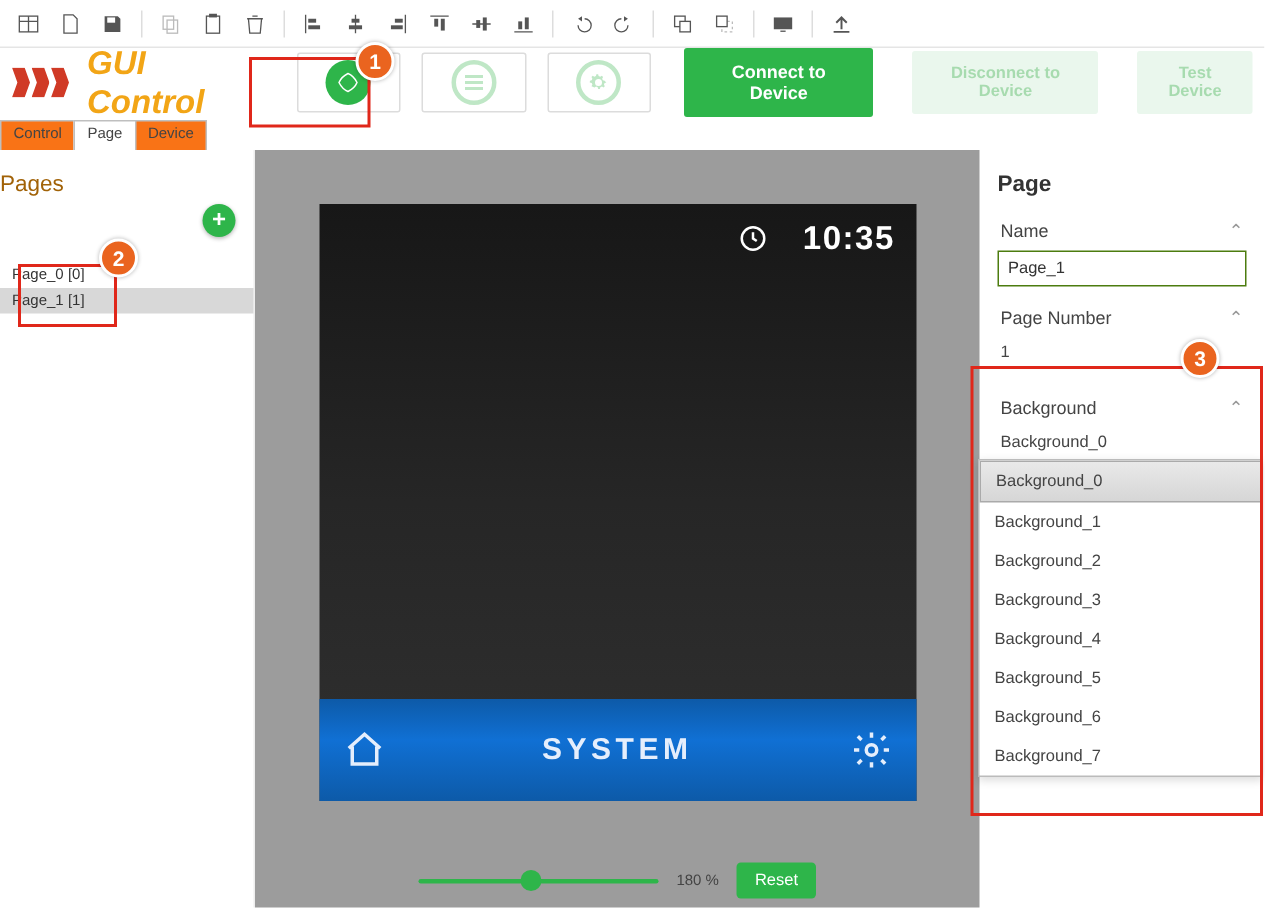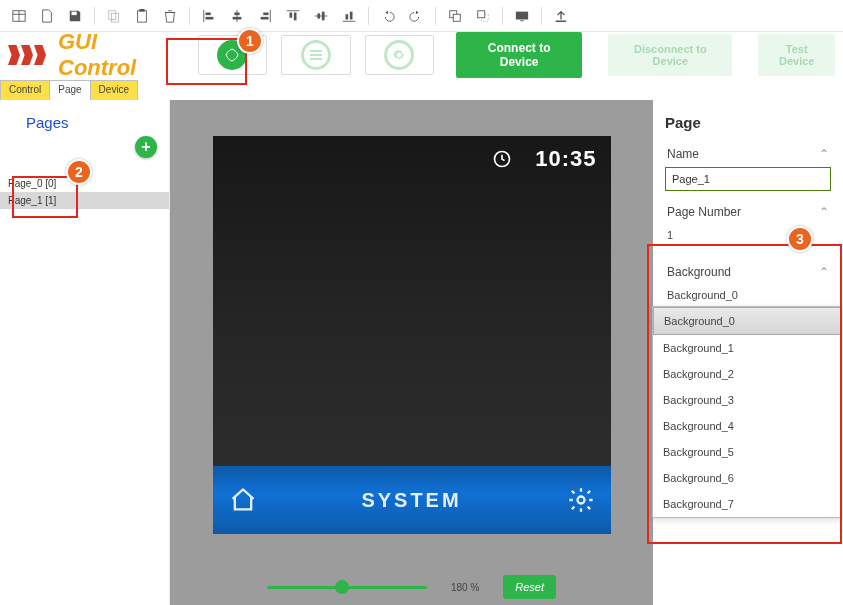--- a/index.html
+++ b/index.html
@@ -26,45 +26,45 @@
   .spacer { flex: 1; }
   .btn-green { background: #2eb54a; color: #fff; font-weight: 700; font-size: 12px; padding: 9px 14px; border-radius: 2px; cursor: pointer; border: none; }
   .btn-ghost { background: #eaf7ed; color: #a7dbaf; font-weight: 600; font-size: 11px; padding: 9px 10px; border-radius: 2px; margin-left: 18px; border: none; }
   
   
   .callout { position: absolute; width: 26px; height: 26px; background: #ea641f; border: 2px solid #fff; border-radius: 50%; box-shadow: 0 0 3px rgba(0,0,0,.3); color: #fff; font-weight: 700; font-size: 14px; display: flex; align-items: center; justify-content: center; z-index: 20; }
   .redbox { position: absolute; border: 2px solid #e0271a; z-index: 15; pointer-events: none; }
   
   
   .tabs { display: flex; height: 20px; margin-top: 2px; }
-  .tab { padding: 3px 8px; border: 1px solid #bfbfbf; border-bottom: none; font-size: 10px; color: #444; background: #fde047; cursor: pointer; margin-right: -1px; }
+  .tab { padding: 3px 8px; border: 1px solid #bfbfbf; border-bottom: none; font-size: 10px; color: #444; background: #f97316; cursor: pointer; margin-right: -1px; }
   .tab.active { background: #fff; }
   
   
   .main { display: flex; height: calc(605px - 32px - 46px - 20px); }
   .left { width: 170px; border-right: 1px solid #eee; padding: 8px 0; }
-  .left h3 { font-size: 15px; font-weight: 500; color: #1d4ed8; padding: 6px 26px 10px; }
+  .left h3 { font-size: 15px; font-weight: 500; color: #a16207; padding: 6px 0 10px; }
   .pages-header { position: relative; }
   .add-page { position: absolute; right: 12px; top: 28px; width: 22px; height: 22px; border-radius: 50%; background: #2eb54a; color: #fff; display: flex; align-items: center; justify-content: center; font-size: 16px; font-weight: 700; box-shadow: 0 1px 3px rgba(0,0,0,.3); cursor: pointer; }
   .page-item { font-size: 10px; padding: 3px 8px; color: #333; cursor: pointer; }
   .page-item.selected { background: #d8d8d8; }
   
   .center { flex: 1; background: #9c9c9c; position: relative; display: flex; flex-direction: column; align-items: center; padding-top: 36px; overflow: hidden; }
   .device-screen { width: 398px; height: 398px; background: linear-gradient(180deg,#171717 0%,#262626 50%,#303030 100%); position: relative; color: #fff; }
   .status-bar { position: absolute; top: 10px; right: 14px; display: flex; align-items: center; gap: 23px; font-size: 22px; font-weight: 600; letter-spacing: 1px; }
   .status-bar svg { width: 20px; height: 20px; }
   .footer-bar { position: absolute; bottom: 0; left: 0; right: 0; height: 68px; background: linear-gradient(180deg,#0d5aa8 0%,#1070d4 40%,#0d5aa8 100%); display: flex; align-items: center; justify-content: space-between; padding: 0 16px; margin-top: 24px; }
   .footer-bar .title { font-size: 20px; font-weight: 700; letter-spacing: 3px; color: #e5eefc; }
   .footer-bar svg { width: 28px; height: 28px; stroke: #e5eefc; fill: none; stroke-width: 2; }
   
-  .zoom-row { position: absolute; bottom: 8px; left: 0; right: 0; height: 24px; display: flex; align-items: center; justify-content: center; gap: 24px; }
+  .zoom-row { position: absolute; bottom: 8px; left: 0; right: 0; height: 24px; display: flex; align-items: center; justify-content: center; gap: 12px; }
   .slider-track { width: 160px; height: 3px; background: #2eb54a; position: relative; border-radius: 2px; }
   .slider-thumb { position: absolute; top: -6px; left: 68px; width: 14px; height: 14px; border-radius: 50%; background: #2eb54a; }
   .zoom-pct { font-size: 10px; color: #444; }
-  .reset-btn { background: #2eb54a; color: #fff; border: none; padding: 6px 12px; border-radius: 3px; font-size: 11px; cursor: pointer; font-style: italic; }
+  .reset-btn { background: #2eb54a; color: #fff; border: none; padding: 6px 12px; border-radius: 3px; font-size: 11px; cursor: pointer; }
   
   .right { width: 190px; padding: 8px 12px 0; overflow: visible; }
   .right h2 { font-size: 15px; font-weight: 700; color: #333; padding: 6px 0 10px; }
   .prop-group { margin-bottom: 8px; }
   .prop-head { display: flex; justify-content: space-between; align-items: center; font-size: 12px; color: #444; padding: 6px 2px; cursor: pointer; }
   .prop-head .caret { color: #999; font-size: 12px; }
   .input-box { width: 100%; border: 1px solid #4d7c0f; padding: 5px 6px; font-size: 11px; color: #333; }
   .prop-static { font-size: 11px; color: #444; padding: 4px 2px 10px; }
   .bg-value { font-size: 11px; color: #444; padding: 4px 2px 10px; }
   .dropdown { position: absolute; left: 652px; top: 306px; width: 190px; max-height: 230px; overflow: auto; border: 1px solid #bbb; background: #fff; z-index: 12; box-shadow: 0 2px 6px rgba(0,0,0,.15); }

